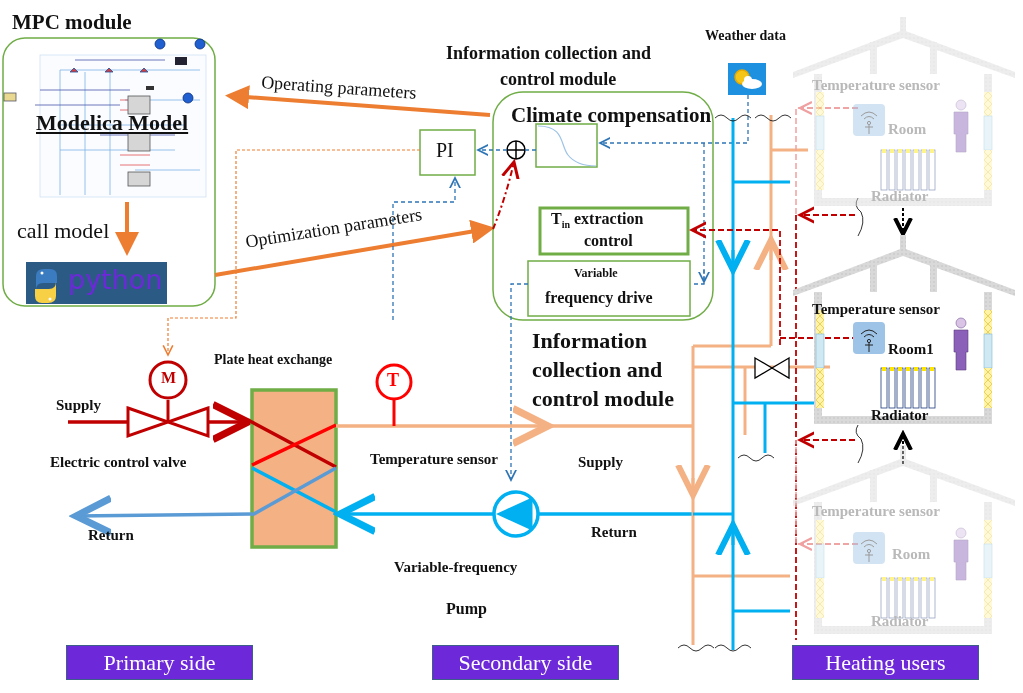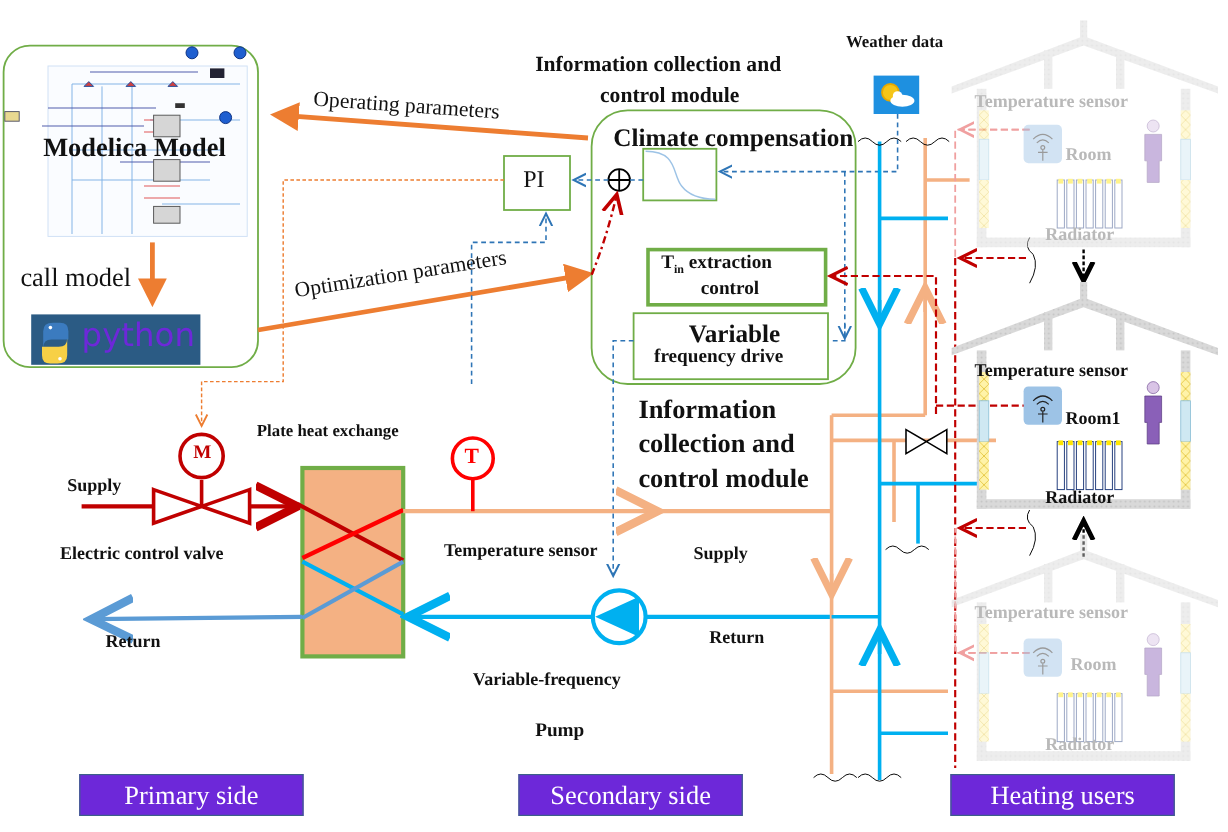--- a/index.html
+++ b/index.html
@@ -337,32 +337,33 @@
       </g>
 
   <g>
     <rect x="728" y="63" width="38" height="32" fill="#1e90e0"></rect>
     <circle cx="742" cy="77" r="7" fill="#f5c518" stroke="#e6a800" stroke-width="1.5"></circle>
     <ellipse cx="752" cy="84" rx="10" ry="5" fill="#fff"></ellipse>
     <circle cx="748" cy="80" r="4" fill="#fff"></circle>
   </g>
 </svg>
 
-<div class="lbl b" style="left:36px;top:110px;font-size:22px;">Modelica Model</div>
+<div class="lbl b" style="left:12px;top:10px;font-size:21px;">MPC module</div>
+<div class="lbl b" style="left:36px;top:110px;font-size:22px;text-decoration:underline;">Modelica Model</div>
 <div class="lbl" style="left:17px;top:218px;font-size:22px;">call model</div>
 <div class="lbl" style="left:68px;top:264px;font-size:27px;color:#6d28d9;font-family:'DejaVu Sans',sans-serif;">python</div>
 
 <div class="lbl b" style="left:446px;top:43px;font-size:18px;">Information collection and</div>
 <div class="lbl b" style="left:500px;top:69px;font-size:18px;">control module</div>
 <div class="lbl b" style="left:511px;top:103px;font-size:21px;">Climate compensation</div>
 <div class="lbl" style="left:436px;top:139px;font-size:20px;">PI</div>
 
 <div class="lbl b" style="left:551px;top:210px;font-size:16px;"><span>T</span><sub style="font-size:10px">in</sub><span> extraction</span></div>
 <div class="lbl b" style="left:584px;top:232px;font-size:16px;">control</div>
-<div class="lbl b" style="left:574px;top:266px;font-size:21px;">Variable</div>
+<div class="lbl b" style="left:574px;top:266px;font-size:12px;">Variable</div>
 <div class="lbl b" style="left:545px;top:289px;font-size:16px;">frequency drive</div>
 
 <div class="lbl b" style="left:532px;top:326px;font-size:22px;line-height:29px;">
   <div>Information</div>
   <div>collection and</div>
   <div>control module</div>
 </div>
 
 <div class="lbl" style="left:262px;top:72px;font-size:18px;transform:rotate(4deg);transform-origin:left top;">Operating parameters</div>
 <div class="lbl" style="left:244px;top:232px;font-size:18px;transform:rotate(-9deg);transform-origin:left top;">Optimization parameters</div>

